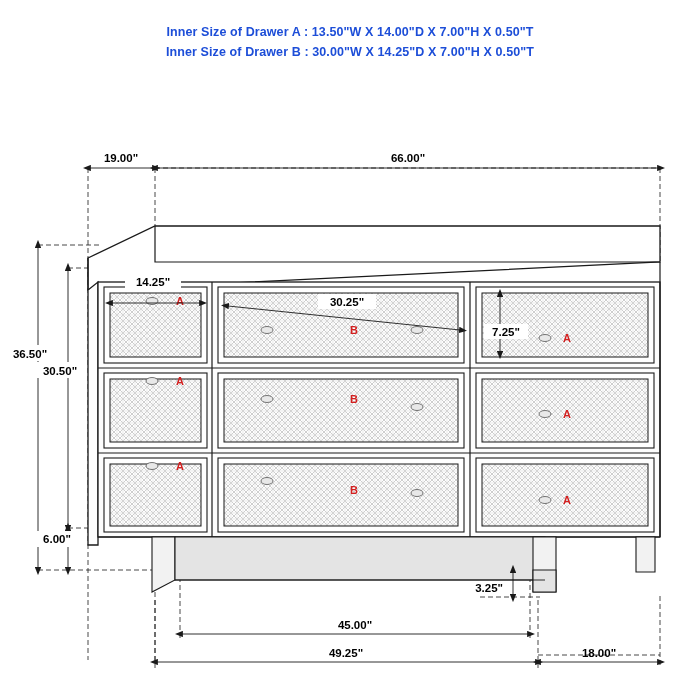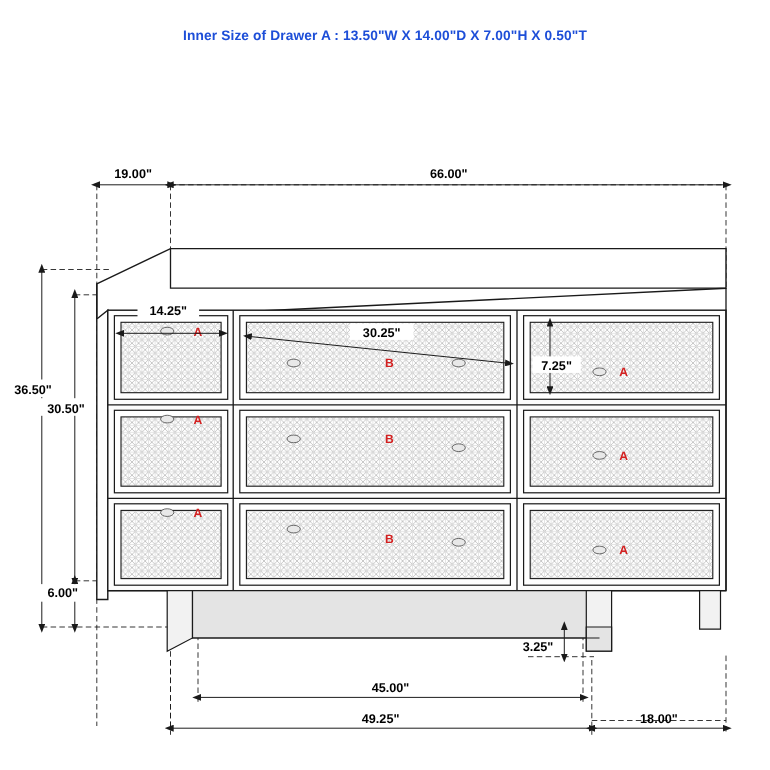--- a/index.html
+++ b/index.html
@@ -56,20 +56,21 @@
   .leg-fill { fill: #f2f2f2; stroke: #1a1a1a; stroke-width: 1.1; }
   .leg-fill2 { fill: #e4e4e4; stroke: #1a1a1a; stroke-width: 1.1; }
   .knob { fill: #e8e8e8; stroke: #555; stroke-width: 0.8; }
 </style>
 </head>
 <body>
 
 <div id="page">
 
   <div class="hdr" id="hdr1">Inner Size of Drawer A : 13.50"W X 14.00"D X 7.00"H X 0.50"T</div>
+  <div class="hdr" id="hdr2">Inner Size of Drawer B : 30.00"W X 14.25"D X 7.00"H X 0.50"T</div>
 
   <svg id="dwg" width="700" height="700" viewBox="0 0 700 700">
     <defs>
       <pattern id="weave" width="6" height="6" patternUnits="userSpaceOnUse">
         <rect width="6" height="6" fill="#ffffff"></rect>
         <path d="M0 0 L6 6 M6 0 L0 6" stroke="#b9b9b9" stroke-width="0.7"></path>
         <path d="M0 3 L6 3 M3 0 L3 6" stroke="#d8d8d8" stroke-width="0.6"></path>
       </pattern>
       <marker id="arrL" markerWidth="9" markerHeight="7" refX="8" refY="3.5" orient="auto">
         <path d="M9,0 L0,3.5 L9,7 z" fill="#1a1a1a"></path>

